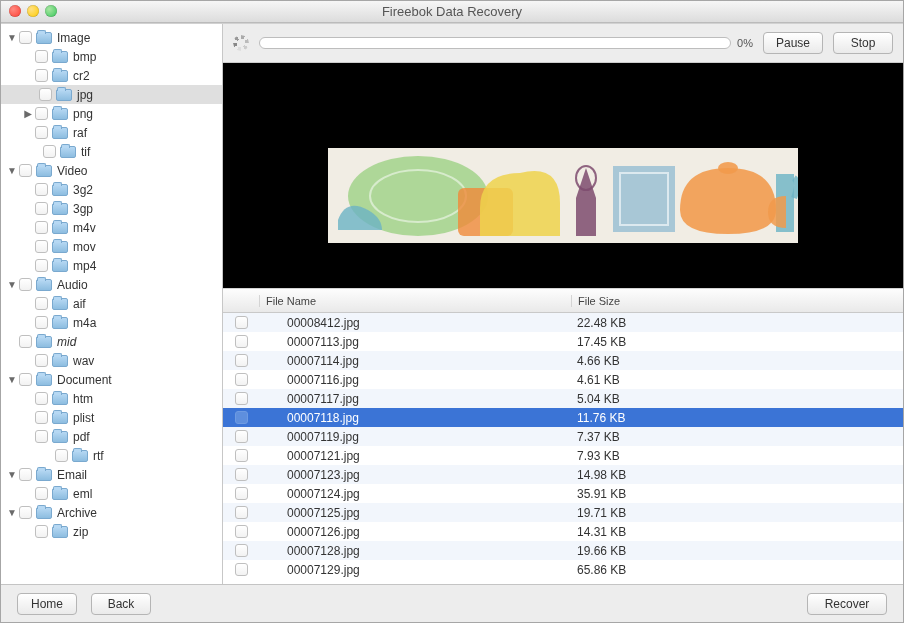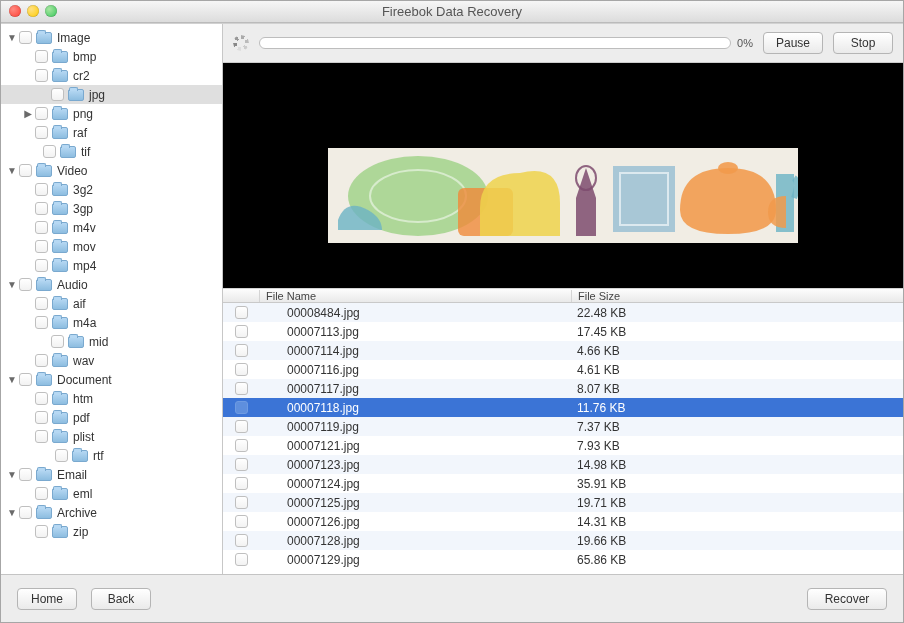--- a/index.html
+++ b/index.html
@@ -173,28 +173,28 @@
     margin-top: 40px;
   }
   .preview-img svg { position:absolute; inset:0; }
   .table-wrap {
     flex: 1;
     overflow-y: auto;
     border-top: 1px solid #d4d4d4;
   }
   .table-header {
     display: flex;
-    height: 14px;
+    height: 24px;
     background: linear-gradient(#fdfdfd,#e9e9e9);
     border-bottom: 1px solid #c9c9c9;
     position: sticky;
     top: 0;
     font-size: 11px;
     color: #444;
-    align-items: flex-end;
+    align-items: center;
   }
   .col-check { width: 36px; }
   .col-name { flex: 1; border-left: 1px solid #d4d4d4; padding-left: 6px; }
   .col-size { width: 332px; border-left: 1px solid #d4d4d4; padding-left: 6px; }
   .file-row {
     display: flex;
     align-items: center;
     height: 19px;
     font-size: 12px;
     color: #333;
@@ -211,21 +211,21 @@
   .row-check {
     width: 13px; height: 13px;
     border: 1px solid #bfbfbf;
     background: linear-gradient(#fff,#f2f2f2);
     border-radius: 3px;
     margin-left: 12px;
   }
   .c-name { flex:1; padding-left: 28px; }
   .c-size { width: 332px; padding-left: 6px; }
   .bottom-bar {
-    height: 48px;
+    height: 38px;
     border-top: 1px solid #c4c4c4;
     background: #ededed;
     display: flex;
     align-items: center;
     padding: 0 16px;
     gap: 14px;
   }
   .bottom-bar .spacer { flex: 1; }
 </style>
 </head>
@@ -254,21 +254,21 @@
           <span class="check"></span>
           <span class="folder-icon"></span>
           <span>bmp</span>
         </div>
         <div class="tree-item" style="padding-left: 20px;">
           <span class="disclosure"></span>
           <span class="check"></span>
           <span class="folder-icon"></span>
           <span>cr2</span>
         </div>
-        <div class="tree-item selected" style="padding-left: 36px;">
+        <div class="tree-item selected" style="padding-left: 24px;">
           <span class="disclosure"></span>
           <span class="check"></span>
           <span class="folder-icon"></span>
           <span>jpg</span>
         </div>
         <div class="tree-item" style="padding-left: 20px;">
           <span class="disclosure">▶</span>
           <span class="check"></span>
           <span class="folder-icon"></span>
           <span>png</span>
@@ -332,21 +332,21 @@
           <span class="check"></span>
           <span class="folder-icon"></span>
           <span>aif</span>
         </div>
         <div class="tree-item" style="padding-left: 20px;">
           <span class="disclosure"></span>
           <span class="check"></span>
           <span class="folder-icon"></span>
           <span>m4a</span>
         </div>
-        <div class="tree-item" style="padding-left: 36px;">
+        <div class="tree-item" style="padding-left: 4px; font-style: italic;">
           <span class="disclosure"></span>
           <span class="check"></span>
           <span class="folder-icon"></span>
           <span>mid</span>
         </div>
         <div class="tree-item" style="padding-left: 20px;">
           <span class="disclosure"></span>
           <span class="check"></span>
           <span class="folder-icon"></span>
           <span>wav</span>
@@ -360,27 +360,27 @@
         <div class="tree-item" style="padding-left: 20px;">
           <span class="disclosure"></span>
           <span class="check"></span>
           <span class="folder-icon"></span>
           <span>htm</span>
         </div>
         <div class="tree-item" style="padding-left: 20px;">
           <span class="disclosure"></span>
           <span class="check"></span>
           <span class="folder-icon"></span>
+          <span>plist</span>
+        </div>
+        <div class="tree-item" style="padding-left: 20px;">
+          <span class="disclosure"></span>
+          <span class="check"></span>
+          <span class="folder-icon"></span>
           <span>pdf</span>
-        </div>
-        <div class="tree-item" style="padding-left: 20px;">
-          <span class="disclosure"></span>
-          <span class="check"></span>
-          <span class="folder-icon"></span>
-          <span>plist</span>
         </div>
         <div class="tree-item" style="padding-left: 20px; margin-left: 20px;">
           <span class="disclosure"></span>
           <span class="check"></span>
           <span class="folder-icon"></span>
           <span>rtf</span>
         </div>
         <div class="tree-item" style="padding-left: 4px;">
           <span class="disclosure">▼</span>
           <span class="check"></span>
@@ -441,21 +441,21 @@
         <div class="table-header">
           <div class="col-check"></div>
           <div class="col-name">File Name</div>
           <div class="col-size">File Size</div>
         </div>
         <div id="file-rows">
             <div class="file-row">
               <div style="width: 36px; display: flex;">
                 <span class="row-check"></span>
               </div>
-              <div class="c-name">00008484.jpg</div>
+              <div class="c-name">00008412.jpg</div>
               <div class="c-size">22.48 KB</div>
             </div>
             <div class="file-row">
               <div style="width: 36px; display: flex;">
                 <span class="row-check"></span>
               </div>
               <div class="c-name">00007113.jpg</div>
               <div class="c-size">17.45 KB</div>
             </div>
             <div class="file-row">
@@ -470,21 +470,21 @@
                 <span class="row-check"></span>
               </div>
               <div class="c-name">00007116.jpg</div>
               <div class="c-size">4.61 KB</div>
             </div>
             <div class="file-row">
               <div style="width: 36px; display: flex;">
                 <span class="row-check"></span>
               </div>
               <div class="c-name">00007117.jpg</div>
-              <div class="c-size">8.07 KB</div>
+              <div class="c-size">5.04 KB</div>
             </div>
             <div class="file-row selected">
               <div style="width: 36px; display: flex;">
                 <span class="row-check"></span>
               </div>
               <div class="c-name">00007118.jpg</div>
               <div class="c-size">11.76 KB</div>
             </div>
             <div class="file-row">
               <div style="width: 36px; display: flex;">

